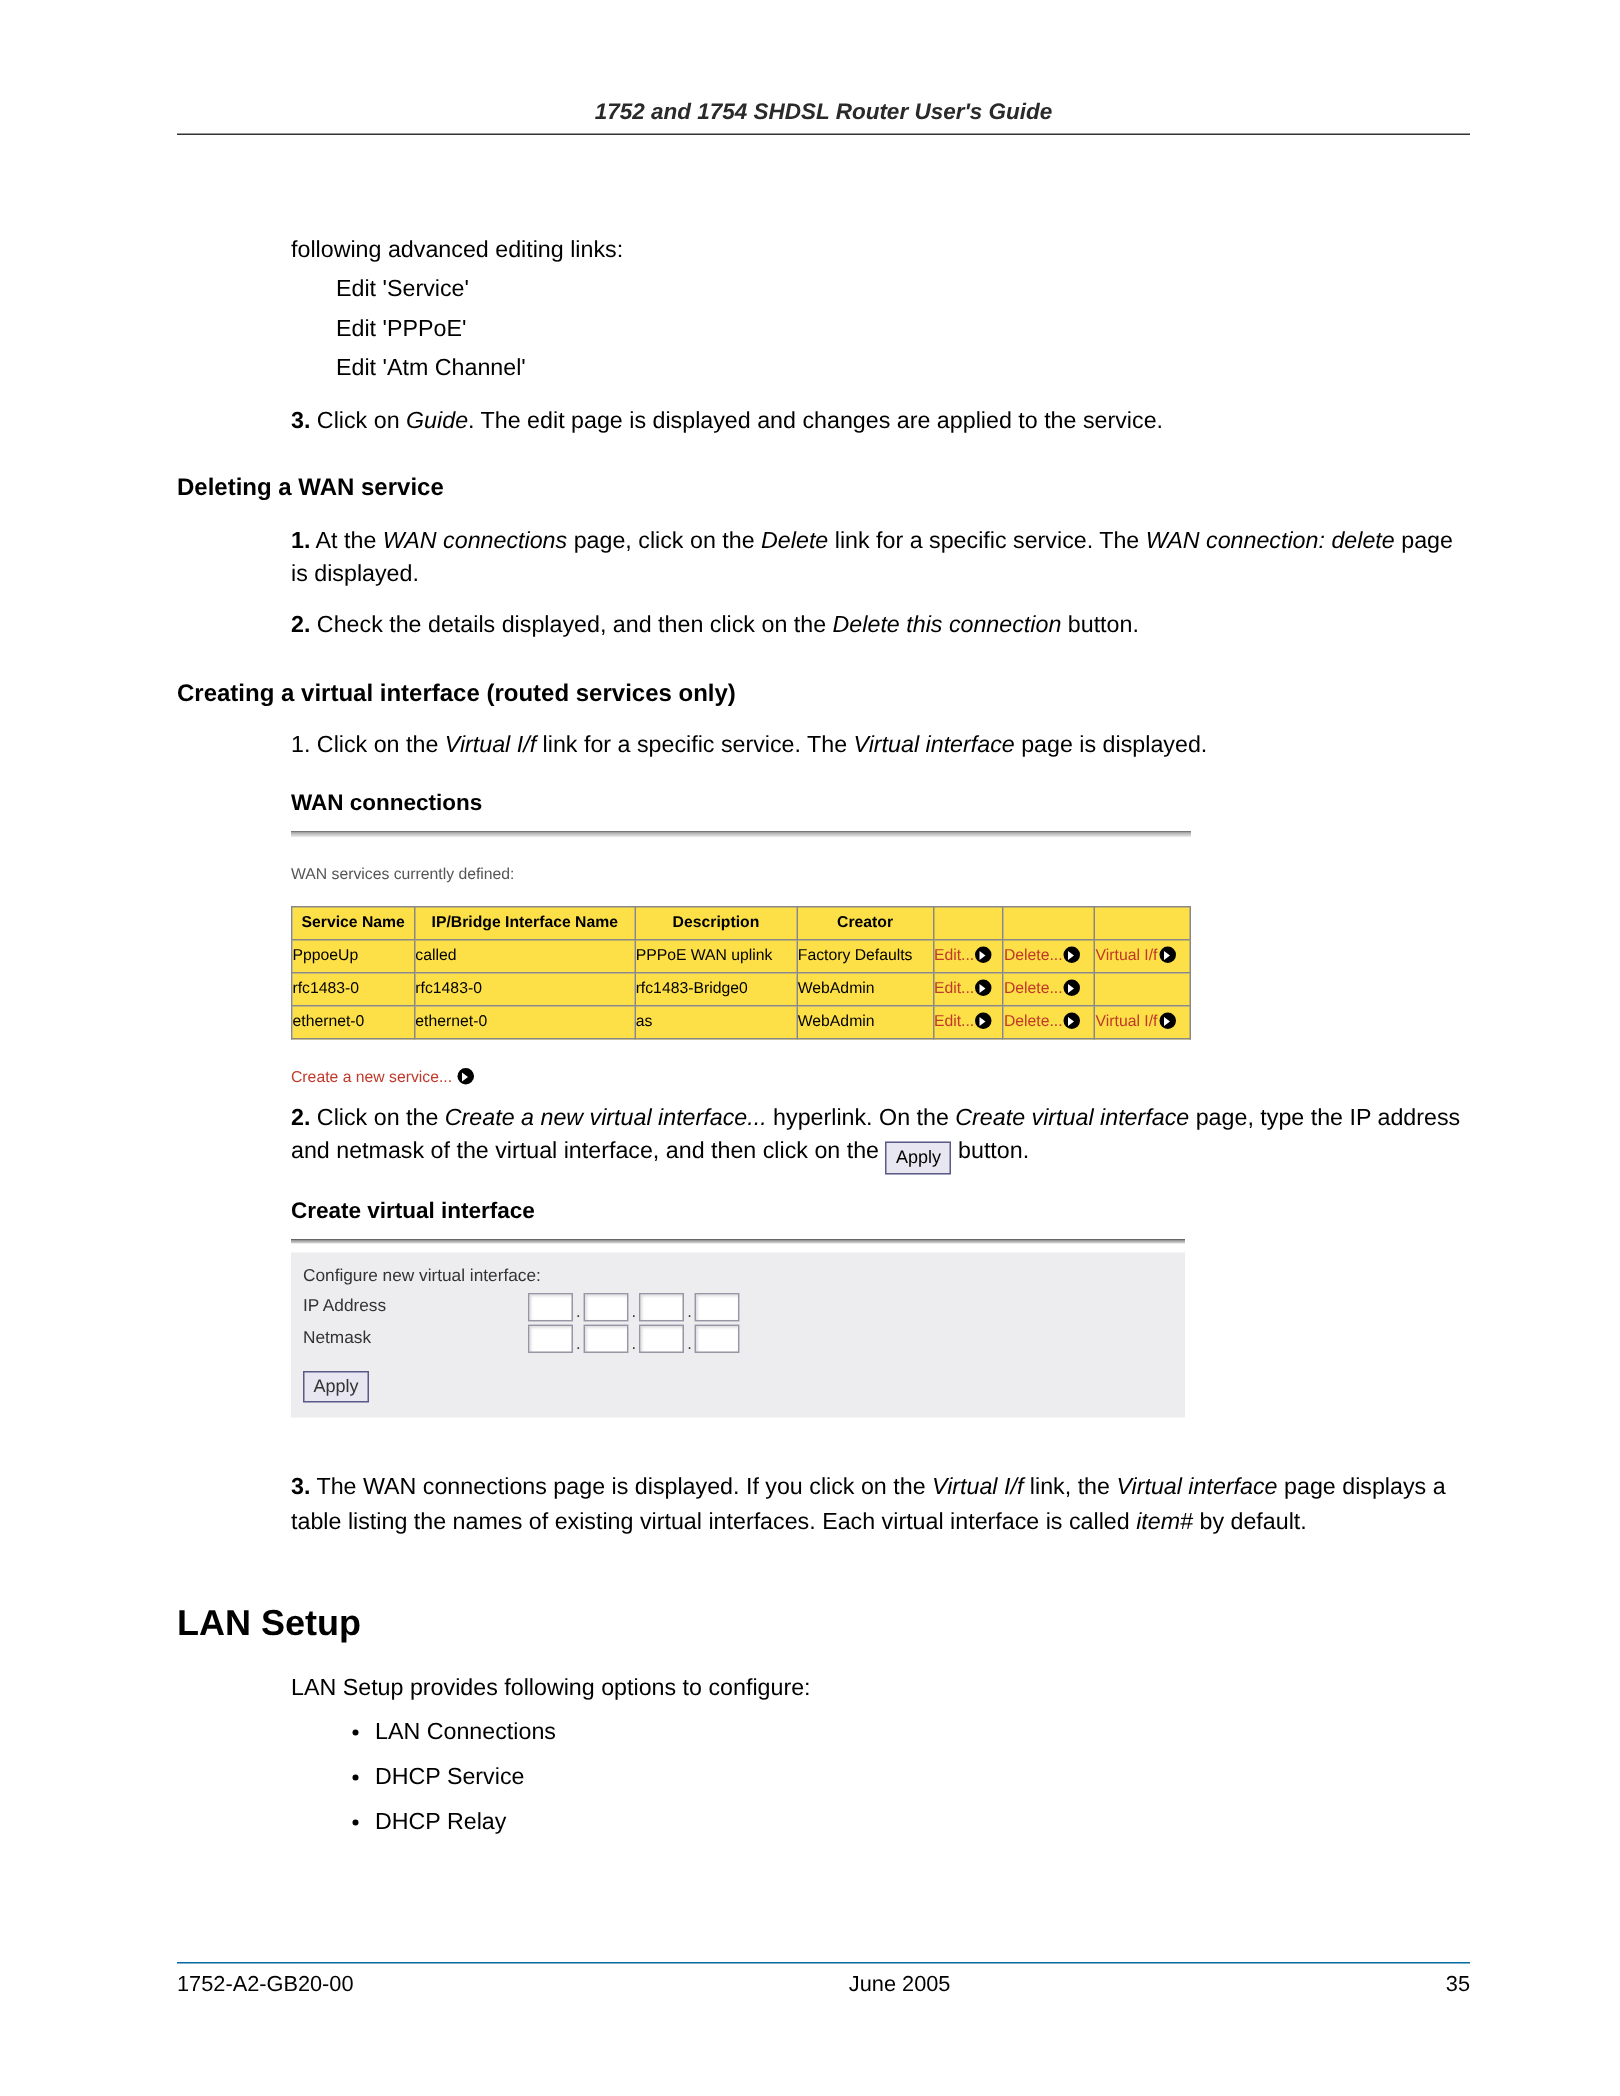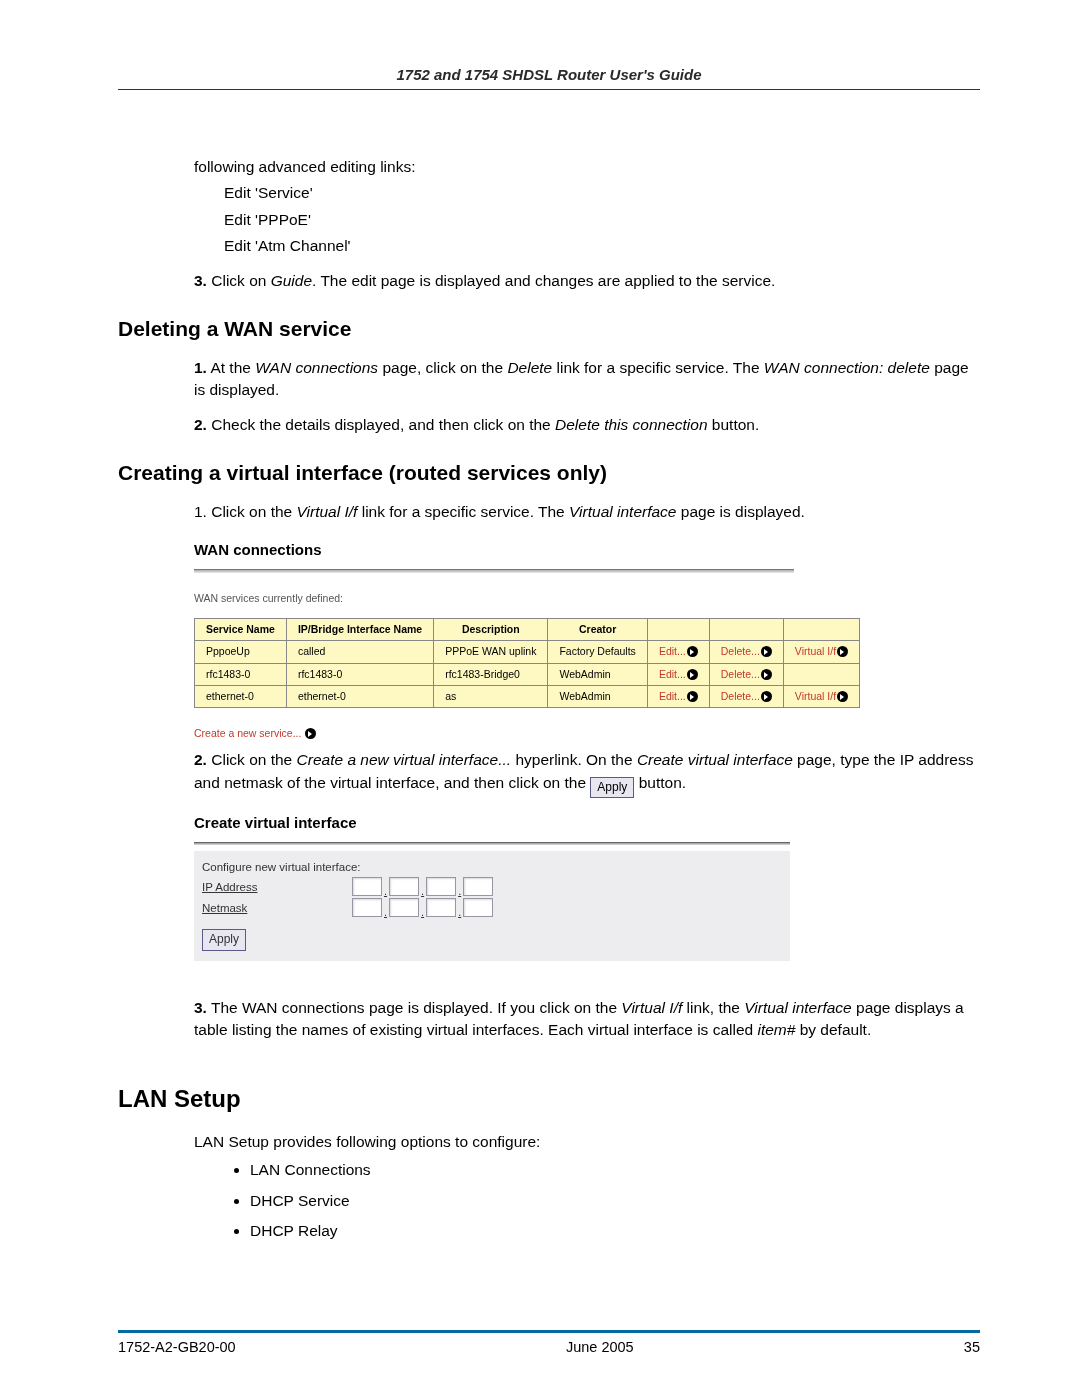--- a/index.html
+++ b/index.html
@@ -24,21 +24,21 @@
     border-bottom: 1.5px solid #333;
     margin-bottom: 66px;
   }
   .body-area { padding-left: 76px; font-size: 15.5px; line-height: 1.45; }
   .body-area p { margin-bottom: 4px; }
   .indent { padding-left: 30px; }
   .bold { font-weight: bold; }
   .italic { font-style: italic; }
   .h3 {
     font-weight: bold;
-    font-size: 21px;
+    font-size: 16px;
     margin-top: 22px;
     margin-bottom: 12px;
     margin-left: -76px;
     padding-left: 0;
   }
   .step { margin-top: 12px; }
   .h2 {
     font-weight: bold;
     font-size: 24px;
     margin-top: 40px;
@@ -71,24 +71,24 @@
     color: #555;
     margin-bottom: 12px;
   }
   table.wan-table {
     border-collapse: collapse;
     font-size: 10.5px;
     width: 100%;
   }
   table.wan-table th, table.wan-table td {
     border: 1px solid #888;
-    padding: 3px 11px;
+    padding: 3px 0;
     text-align: left;
     vertical-align: middle;
-    background: #fef9c3;
+    background: #fde047;
     white-space: nowrap;
   }
   table.wan-table th {
     font-weight: bold;
     text-align: center;
   }
   .action-cell a { color: #c0392b; text-decoration: none; font-size: 10.5px; cursor:pointer; }
   .action-cell .arrow {
     display: inline-block;
     width: 11px; height: 11px;
@@ -138,21 +138,21 @@
     border-top: 1px solid #666;
     margin-bottom: 6px;
   }
   .cvi-panel {
     background: #edecee;
     padding: 8px 8px 10px 8px;
     font-size: 11.5px;
     font-family: Verdana, Arial, sans-serif;
     color: #333;
   }
-  .cvi-row { display:flex; align-items:center; margin-top:2px; margin-bottom:2px;text-decoration:underline;}
+  .cvi-row { display:flex; align-items:center; margin-top:2px; margin-bottom:2px;}
   .cvi-label { width: 150px; }
   .ip-group { display:flex; gap:1px; align-items:flex-end;}
   .ip-seg {
     width: 30px; height: 19px;
     border:1px solid #9a95a5;
     background:#fff;
     box-shadow: inset 1px 1px 2px rgba(0,0,0,0.15);
   }
   .dot { font-size:11px; padding:0 1px 0 1px; position:relative; top:3px;}
   .apply-btn {
@@ -164,24 +164,24 @@
     font-size:12px;
     font-family: Arial,sans-serif;
     cursor:pointer;
   }
 
   ul.bullets { list-style: disc; padding-left: 56px; margin-top:6px;}
   ul.bullets li { margin-bottom: 8px; font-size:15.5px;}
 
   .footer {
     position: absolute;
-    bottom: 42px;
+    bottom: 66px;
     left: 118px;
     right: 100px;
-    border-top: 3px solid #0369a1;
+    border-top: 1px solid #0369a1;
     padding-top: 6px;
     font-size: 14.5px;
     display:flex;
     justify-content: space-between;
   }
 </style>
 </head>
 <body>
 
 <div class="page">

